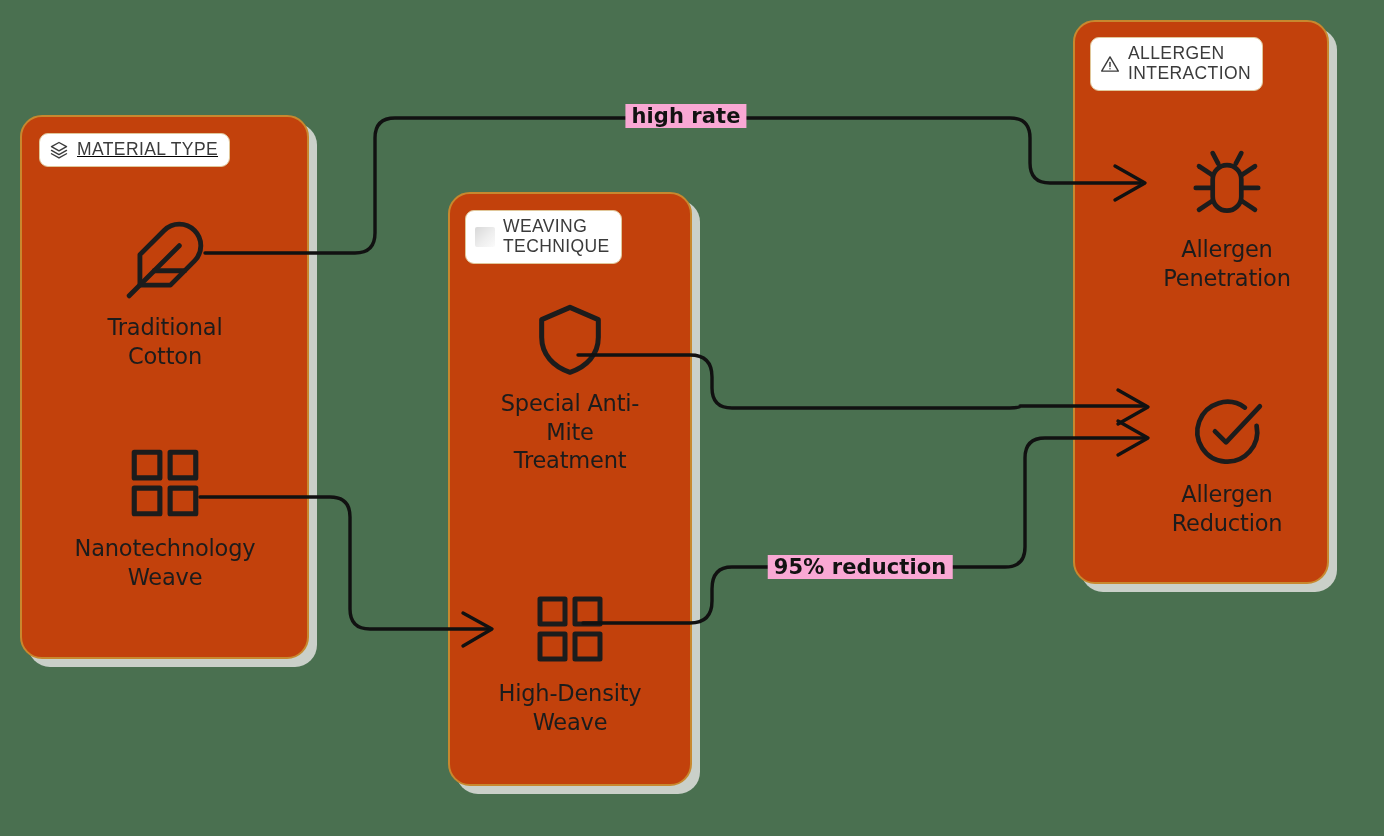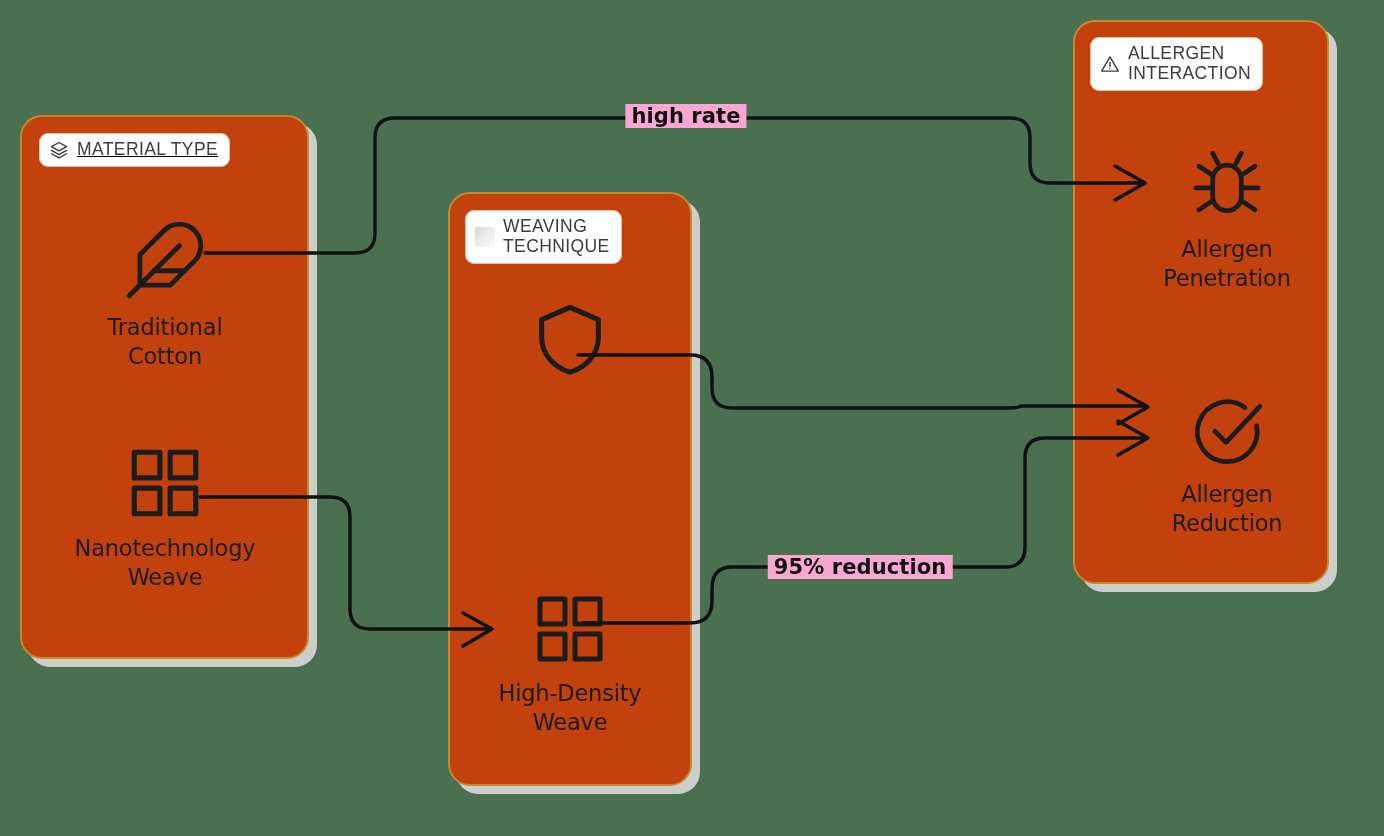--- a/index.html
+++ b/index.html
@@ -137,20 +137,23 @@
     <div class="panel-badge" style="left:15px; top:16px;">
       <span class="badge-icon faded"></span>
       <span class="badge-label">WEAVING
 TECHNIQUE</span>
     </div>
 
     <div class="node" style="left:15px; top:105px;">
       <svg class="node-icon" width="80" height="80" viewBox="0 0 24 24" fill="none" stroke="#1c1c1c" stroke-width="1.5" stroke-linecap="round" stroke-linejoin="round">
         <path d="M12 2.5 20.5 6.2v5.3c0 5.1-3.5 8.9-8.5 10.5-5-1.6-8.5-5.4-8.5-10.5V6.2z"></path>
       </svg>
+      <div class="node-label">Special Anti-
+Mite
+Treatment</div>
     </div>
 
     <div class="node" style="left:15px; top:395px;">
       <svg class="node-icon" width="80" height="80" viewBox="0 0 24 24" fill="none" stroke="#1c1c1c" stroke-width="1.5" stroke-linecap="round" stroke-linejoin="round">
         <rect x="3" y="3" width="7.5" height="7.5"></rect>
         <rect x="13.5" y="3" width="7.5" height="7.5"></rect>
         <rect x="3" y="13.5" width="7.5" height="7.5"></rect>
         <rect x="13.5" y="13.5" width="7.5" height="7.5"></rect>
       </svg>
       <div class="node-label">High-Density

